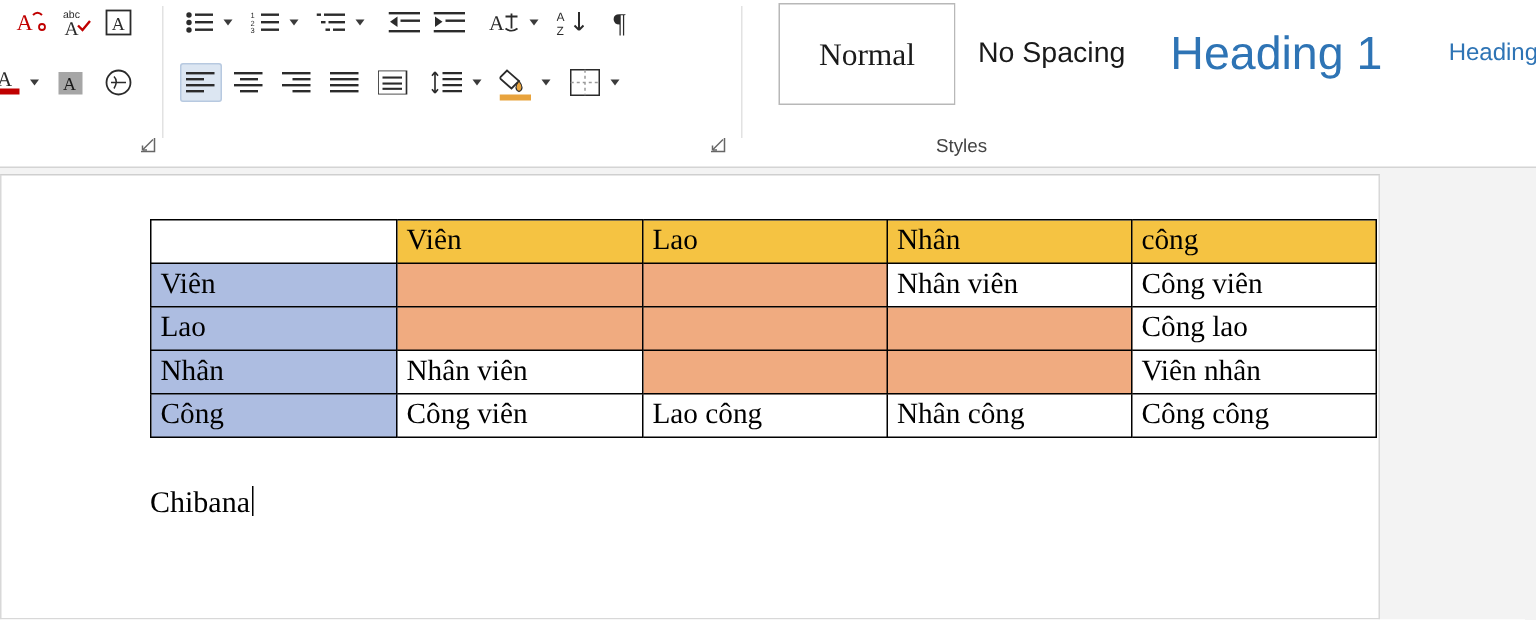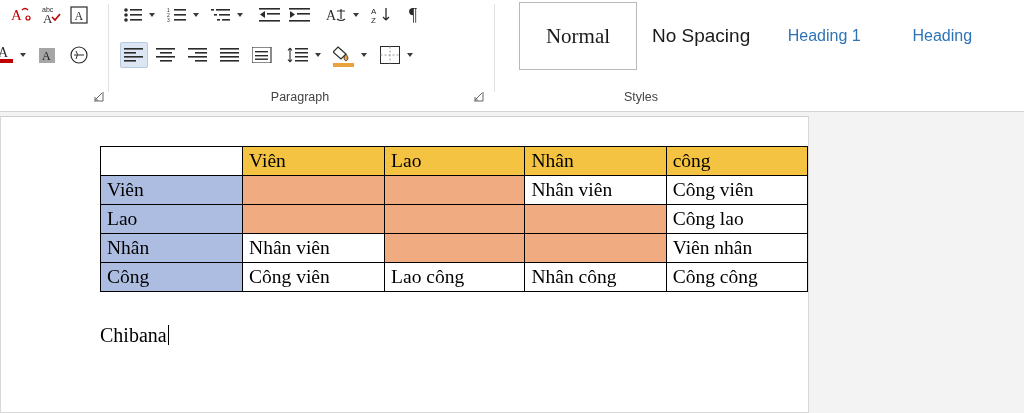--- a/index.html
+++ b/index.html
@@ -130,36 +130,36 @@
     cursor: pointer;
     box-sizing: border-box;
     white-space: nowrap;
   }
   .style-item.selected {
     border: 1px solid #b8b8b8;
     box-shadow: 0 0 0 1px #ffffff inset;
   }
   .style-normal   { font-family: "Liberation Serif", serif; font-size: 21px; color: #1a1a1a; }
   .style-nospace  { font-family: Liberation Sans, sans-serif; font-size: 19px; color: #1a1a1a; }
-  .style-h1       { font-family: "Liberation Sans", sans-serif; font-size: 16px; color: #2e74b5; font-weight: 400; }
+  .style-h1       { font-family: "Liberation Sans", sans-serif; font-size: 31px; color: #2e74b5; font-weight: 400; }
   .style-h2       { font-family: "Liberation Sans", sans-serif; font-size: 16px; color: #2e74b5; font-weight: 400; }
 
   
   .doc-area {
     position: absolute;
     left: 0; top: 112px;
     width: 1024px;
     height: 301px;
     background: #f3f3f3;
     overflow: hidden;
   }
   .page {
     position: absolute;
     left: 0; top: 4px;
-    width: 809px;
+    width: 920px;
     height: 297px;
     background: #ffffff;
     border: 1px solid #d8d8d8;
     border-top: 1px solid #cfcfcf;
     box-sizing: border-box;
   }
   .ruler-edge {
     position: absolute;
     left: 0; top: 0;
     width: 1024px;
@@ -423,21 +423,20 @@
       <div class="caret" style="left:249px; top:42px;"></div>
 
       <div class="btn" style="left:266px; top:42px; width:28px; height:26px;">
         <svg width="20" height="18" viewBox="0 0 20 18">
           <rect x="0.5" y="0.5" width="19" height="17" fill="none" stroke="#2b2b2b" stroke-width="1"></rect>
           <path d="M10 0.5 v17 M0.5 9 h19" stroke="#9a9a9a" stroke-width="1" stroke-dasharray="2 2"></path>
         </svg>
       </div>
       <div class="caret" style="left:295px; top:42px;"></div>
 
-      <div class="grp-label">Paragraph</div>
 
       <div class="dlg-launcher" style="left:362px;">
         <svg width="14" height="14" viewBox="0 0 14 14">
           <path d="M2 11 h9 v-9" stroke="#666" stroke-width="1" fill="none"></path>
           <path d="M10 3 L3 10" stroke="#666" stroke-width="1"></path>
           <path d="M3 10 l0 -3 M3 10 l3 0" stroke="#666" stroke-width="1"></path>
         </svg>
       </div>
     </div>
 

